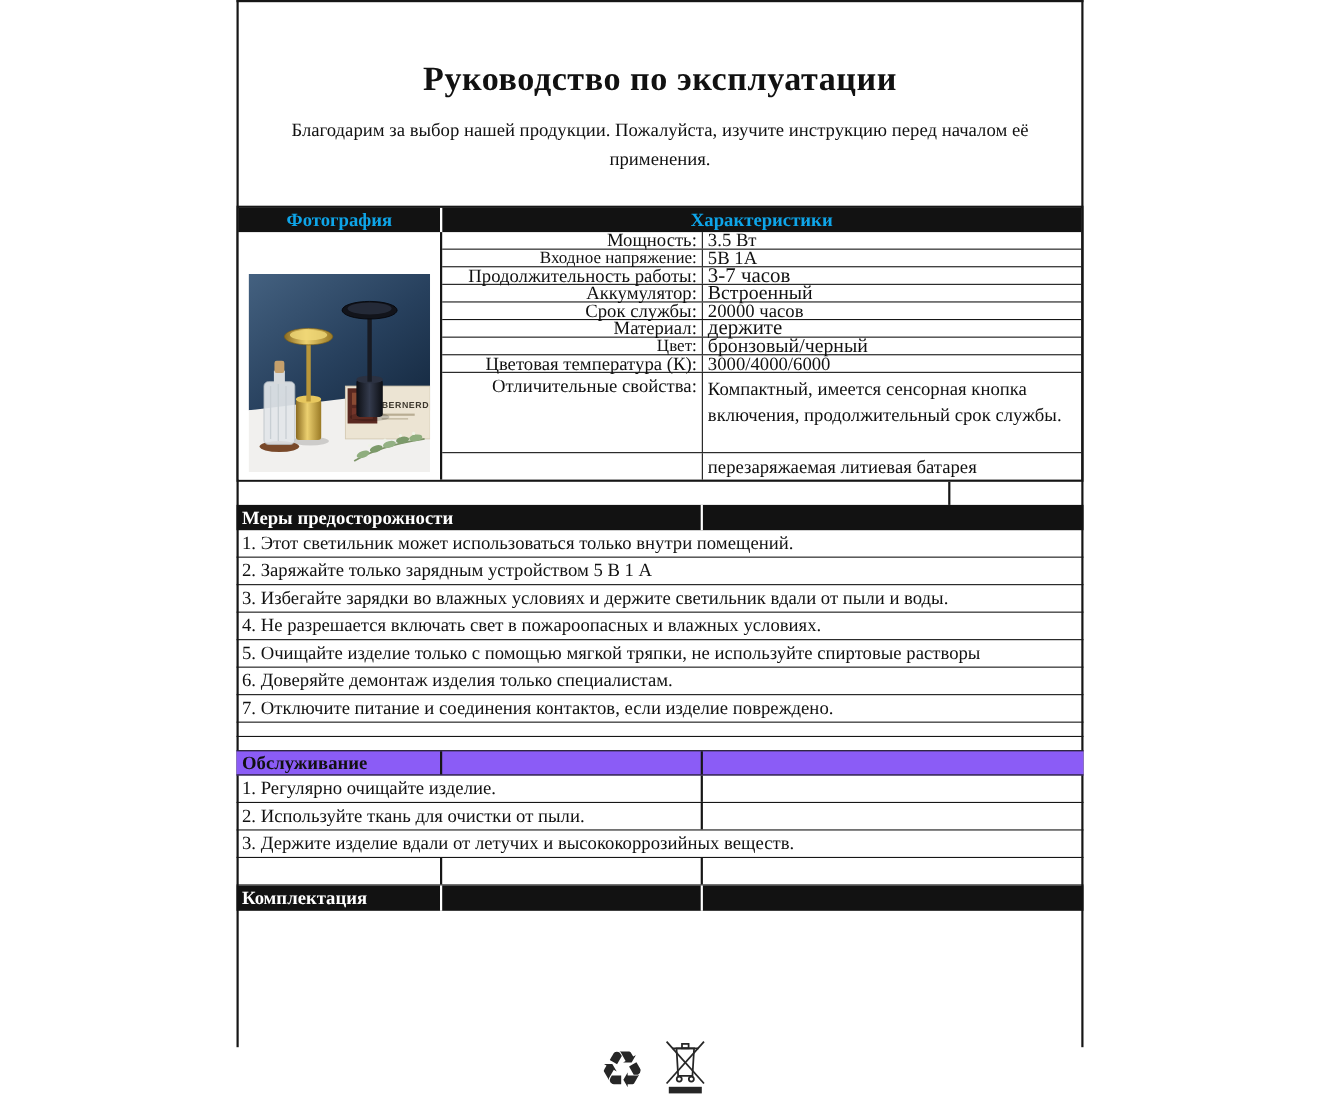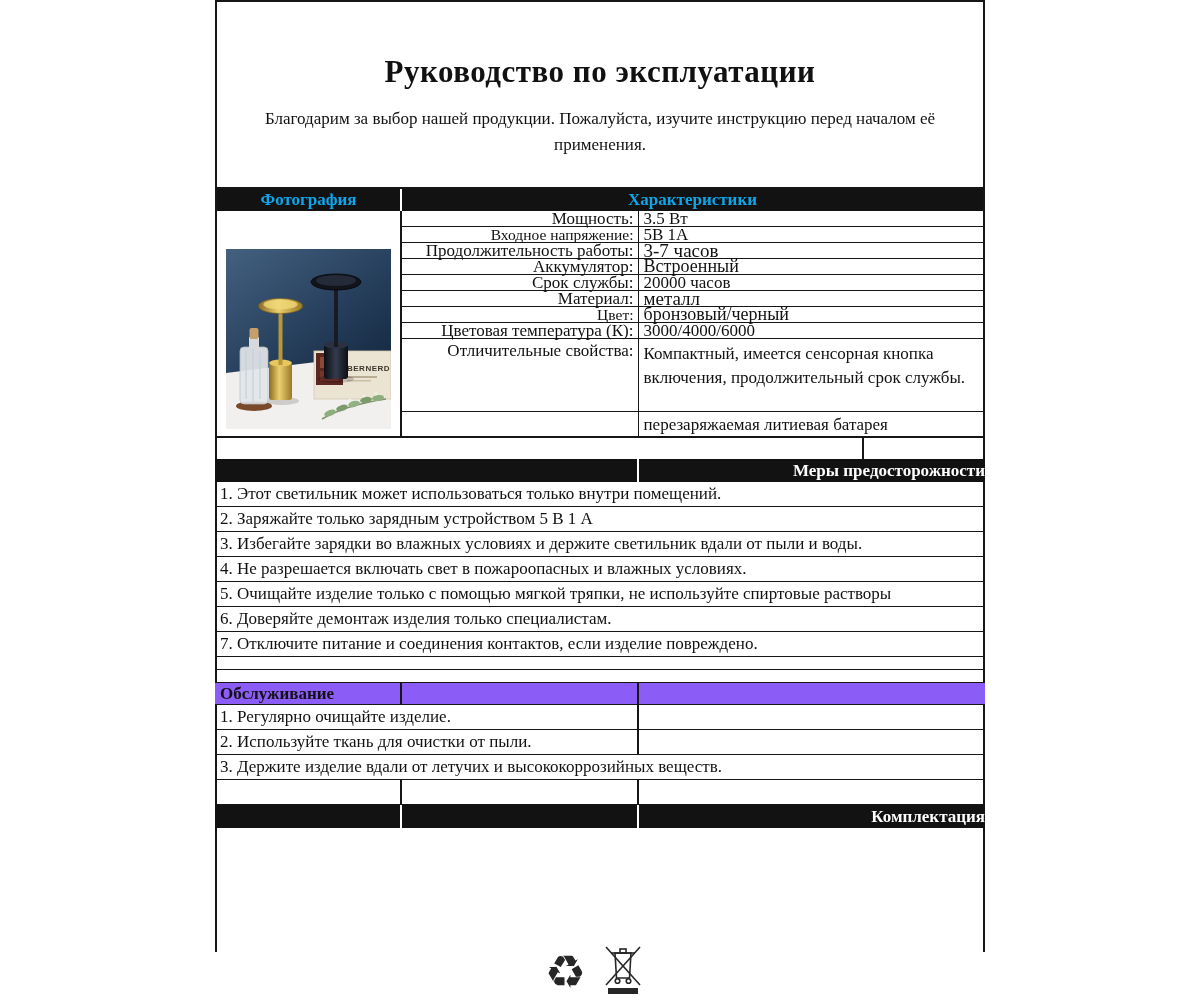--- a/index.html
+++ b/index.html
@@ -35,21 +35,21 @@
   .spec-row:nth-child(3) .spec-label, .spec-row:nth-child(8) .spec-label { font-size:15.5px; white-space:nowrap; }
   .spec-value { flex:1; padding-left:5px; font-size:17px; line-height:23px; }
   .spec-row:nth-child(4) .spec-value, .spec-row:nth-child(7) .spec-value { font-size:19px; }
   .spec-row:nth-child(5) .spec-value, .spec-row:nth-child(8) .spec-value { font-size:18px; }
   .spec-row.tall .spec-value { padding-top:3px; line-height:24px; padding-right:6px; }
 
   .gap-row { height:21px; position:relative; }
   .gap-divider { position:absolute; left:647px; top:0; width:1.5px; height:21px; background:#161616; }
 
   .black-bar { height:23px; background:#121212; color:#fff; font-weight:bold; font-size:17px;
-               display:flex; align-items:center; padding-left:5px; position:relative;justify-content:flex-end; }
+               display:flex; align-items:center; padding-left:5px; position:relative; }
   .gray-bar { height:23px; background:#8b5cf6; color:#111; font-weight:bold; font-size:17px;
               display:flex; align-items:center; padding-left:5px; position:relative;
               border-top:1.5px solid #161616; border-bottom:1.5px solid #161616; }
   .bar-divider-white { position:absolute; top:0; width:2px; height:100%; background:#fff; }
   .bar-divider-dark  { position:absolute; top:0; width:1.5px; height:100%; background:#161616; }
   .dv-185 { left:185px; } .dv-422 { left:422px; }
 
   .rule-row { height:25px; border-bottom:1.5px solid #161616; display:flex; align-items:center;
               padding-left:5px; font-size:17px; position:relative; }
   .rule-row .cell-divider { position:absolute; left:422px; top:0; width:1.5px; height:100%; background:#161616; }
@@ -175,21 +175,21 @@
         <div class="spec-row">
           <div class="spec-label">Аккумулятор:</div>
           <div class="spec-value">Встроенный</div>
         </div>
         <div class="spec-row">
           <div class="spec-label">Срок службы:</div>
           <div class="spec-value">20000 часов</div>
         </div>
         <div class="spec-row">
           <div class="spec-label">Материал:</div>
-          <div class="spec-value">металл</div>
+          <div class="spec-value">держите</div>
         </div>
         <div class="spec-row">
           <div class="spec-label">Цвет:</div>
           <div class="spec-value">бронзовый/черный</div>
         </div>
         <div class="spec-row">
           <div class="spec-label">Цветовая температура (К):</div>
           <div class="spec-value">3000/4000/6000</div>
         </div>
         <div class="spec-row tall">

